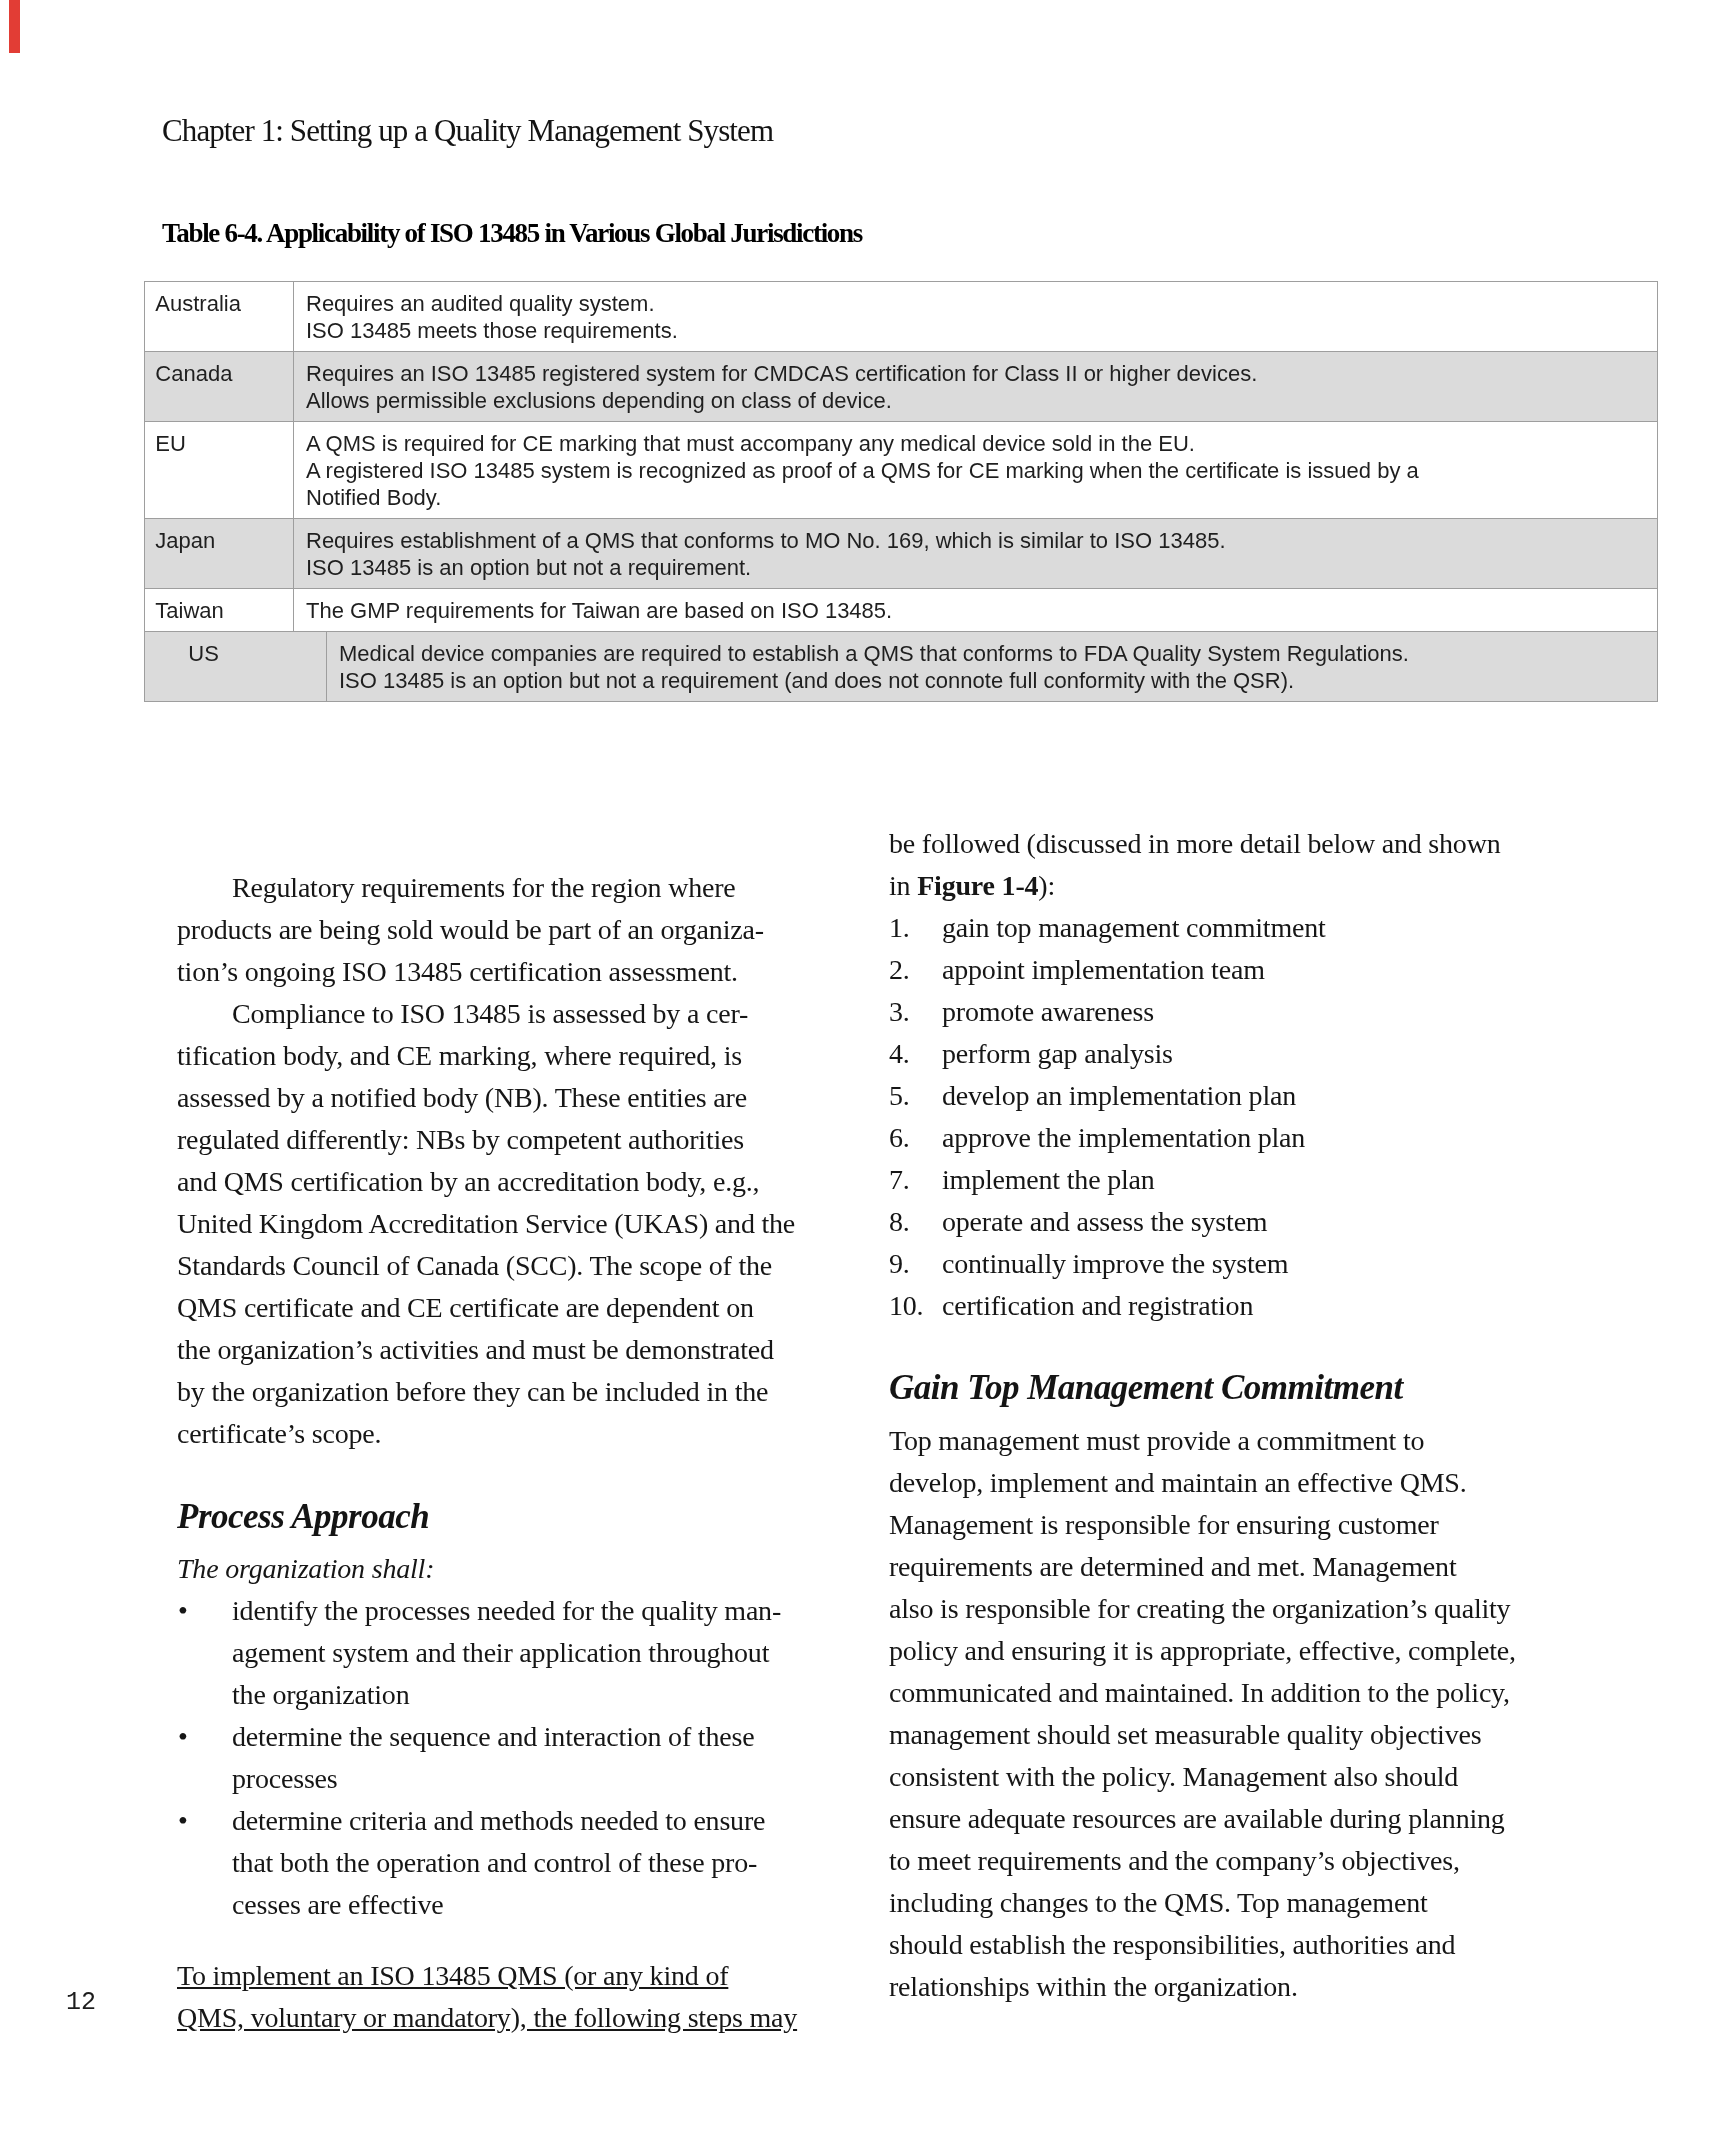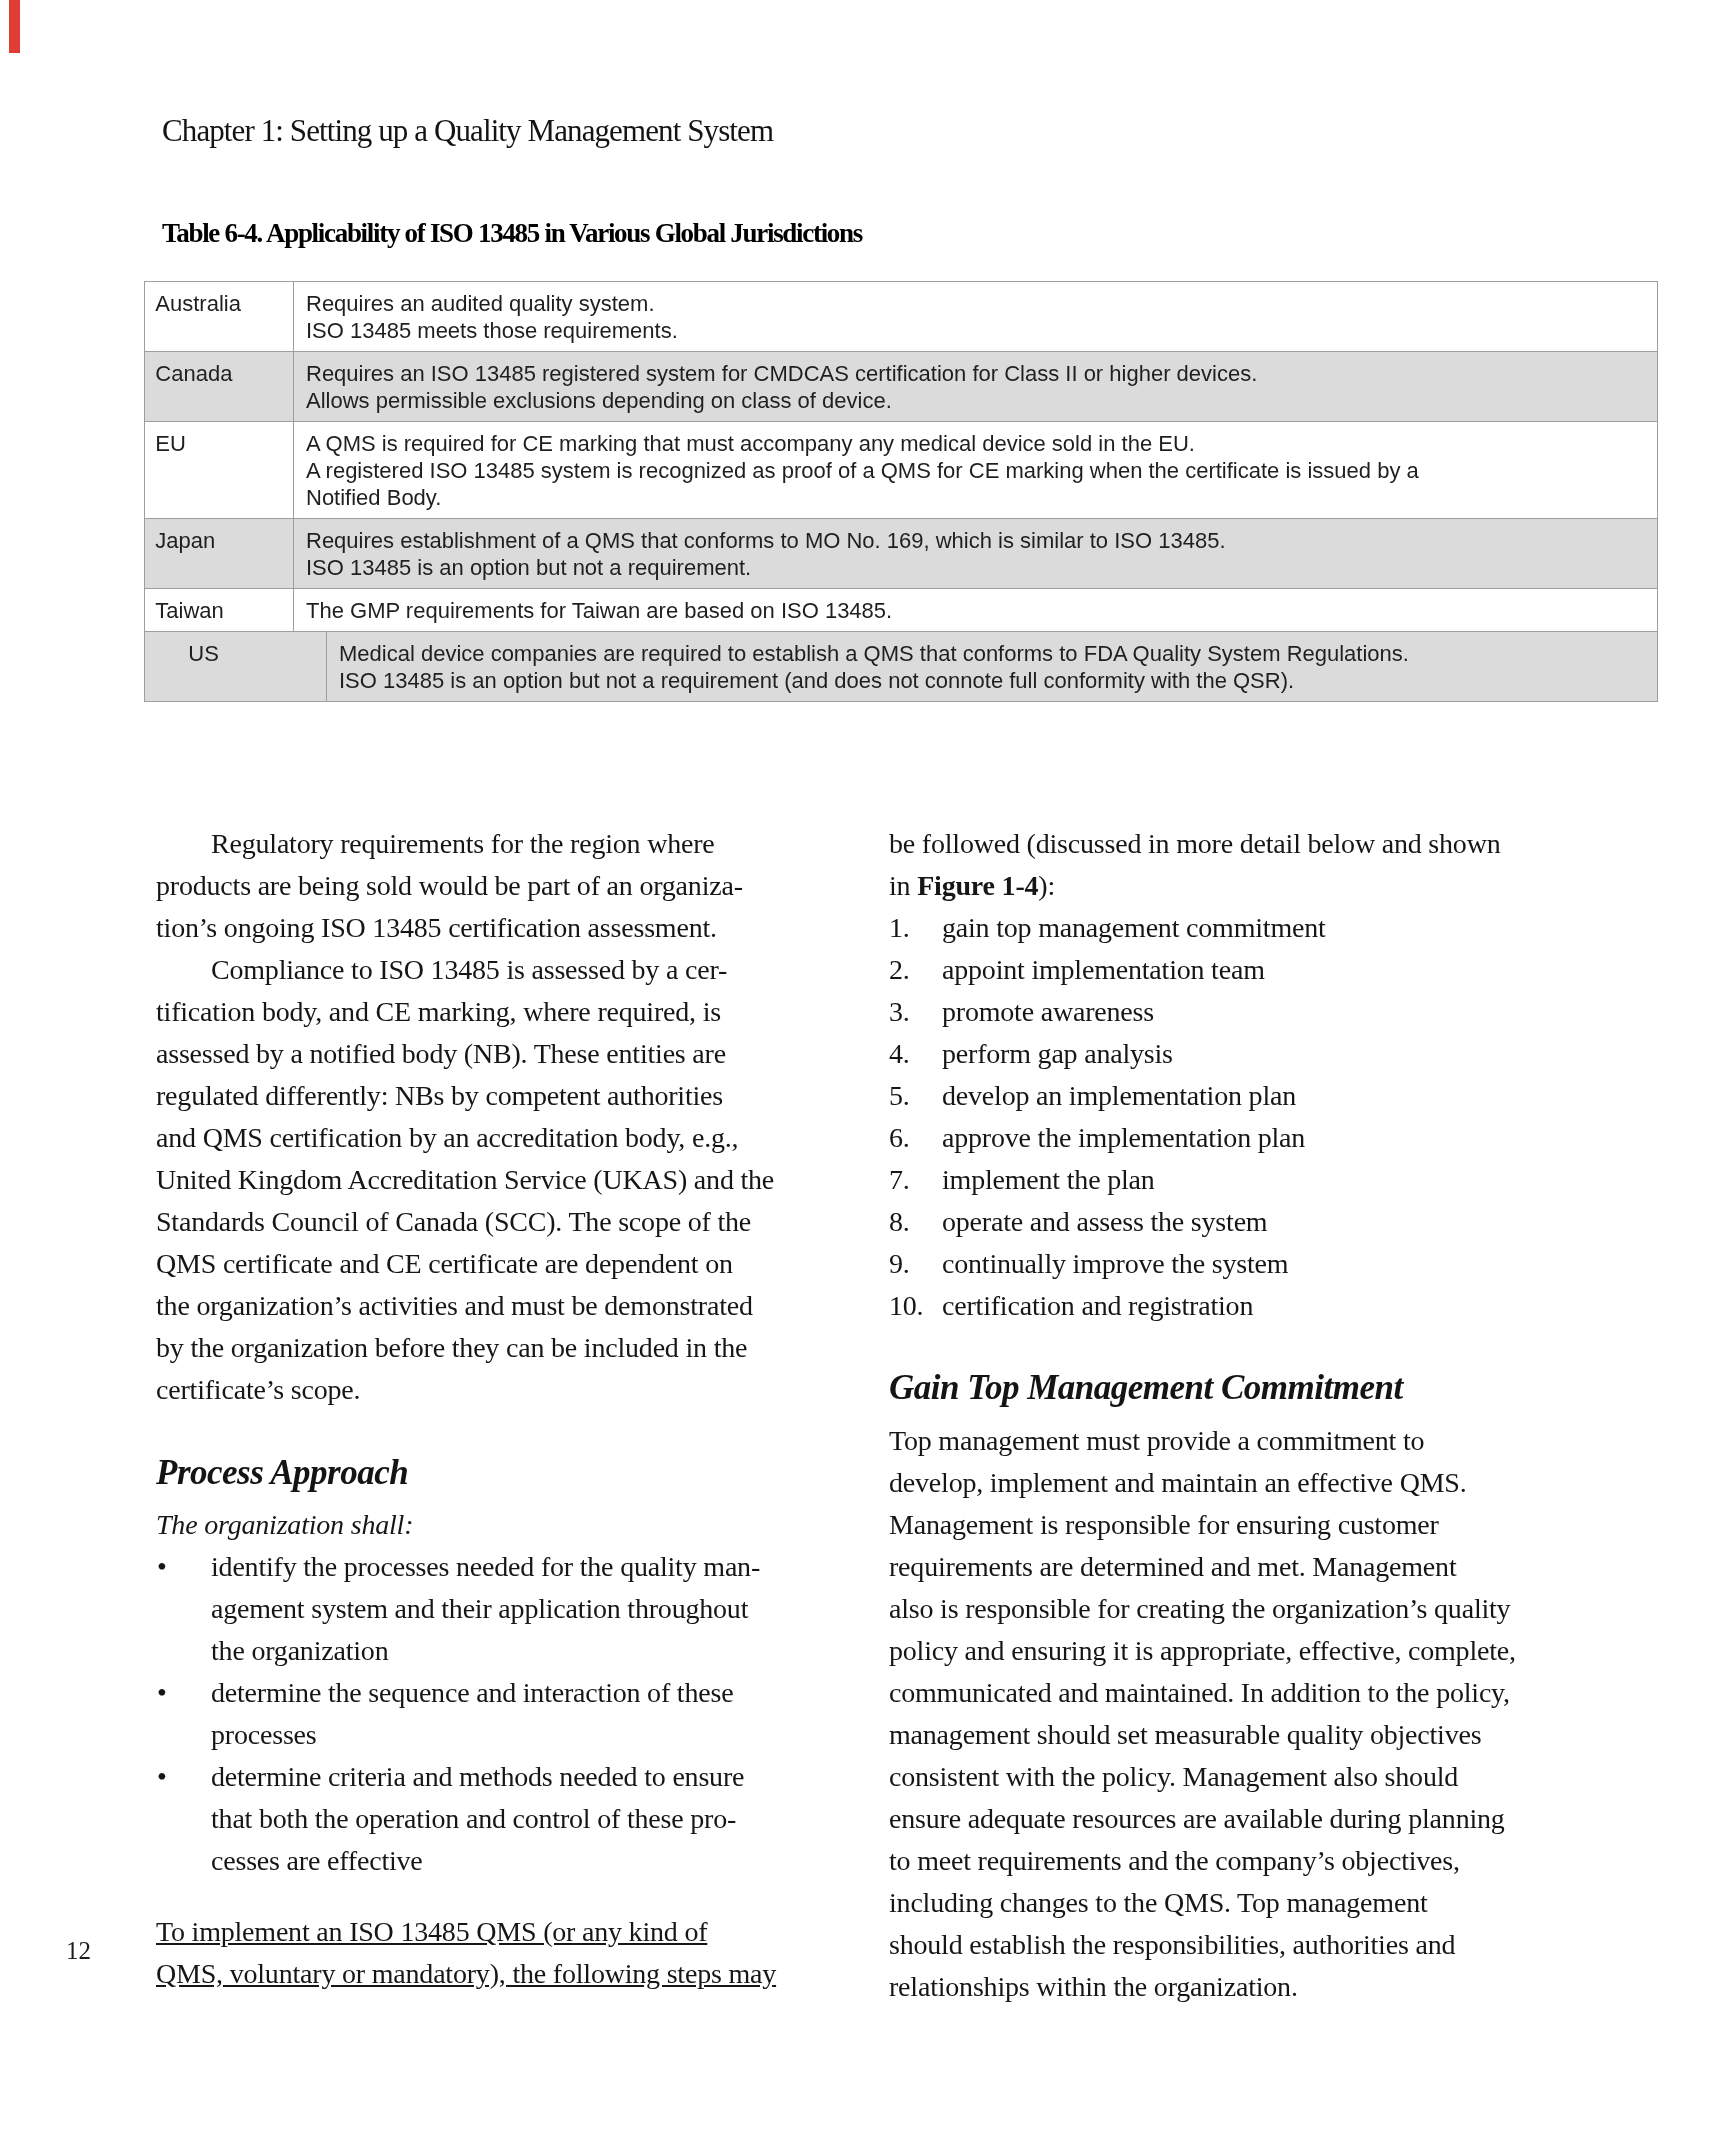--- a/index.html
+++ b/index.html
@@ -30,21 +30,21 @@
   .trow.alt { background:var(--tbl-alt,#dbdbdb); }
   .jcell {
     flex:none; width:149px; box-sizing:border-box;
     padding:7.5px 5.6px 7.5px 10.3px; border-right:1.9px solid var(--tbl-border,#9e9e9e);
   }
   .dcell { flex:1; padding:7.5px 15px 7.5px 12px; }
   .dcell .tline { white-space:pre; }
 
   
   .col { position:absolute; top:823px; }
-  .col-left  { left:156px; width:682px; }
+  .col-left  { left:177px; width:682px;margin-top:44px; }
   .col-right { left:889px; width:686px; }
 
   .para { font-size:28px; line-height:42px; letter-spacing:-0.2px; }
   .para .tline { white-space:pre; }
   .indent-first > .tline:first-child { padding-left:55px; }
 
   .subhead {
     margin:43px 0 0 0; padding:0;
     font-family:"Liberation Serif", serif; font-style:italic; font-weight:bold;
     font-size:35px; line-height:38px; letter-spacing:-0.5px; color:#141414; white-space:pre;
@@ -58,22 +58,22 @@
   .bullet-item .dot { position:absolute; left:0.9px; top:0; }
   .bullet-item .tline { white-space:pre; }
 
   .steps { }
   .step { font-size:28px; line-height:42px; letter-spacing:-0.2px; white-space:pre; }
   .step .num { display:inline-block; width:53px; }
 
   .b { font-weight:bold; }
 
   .pagenum {
-    position:absolute; left:66px; top:1937px;
-    font-family:Liberation Serif, serif; font-size:25px; color:#1d1d1d;
+    position:absolute; left:66px; top:1988px;
+    font-family:Liberation Mono, monospace; font-size:25px; color:#1d1d1d;
   }
 </style>
 </head>
 <body>
 
 <div class="page">
 
   <div class="red-tab"></div>
 
   <div class="chapter">Chapter 1: Setting up a Quality Management System</div>

